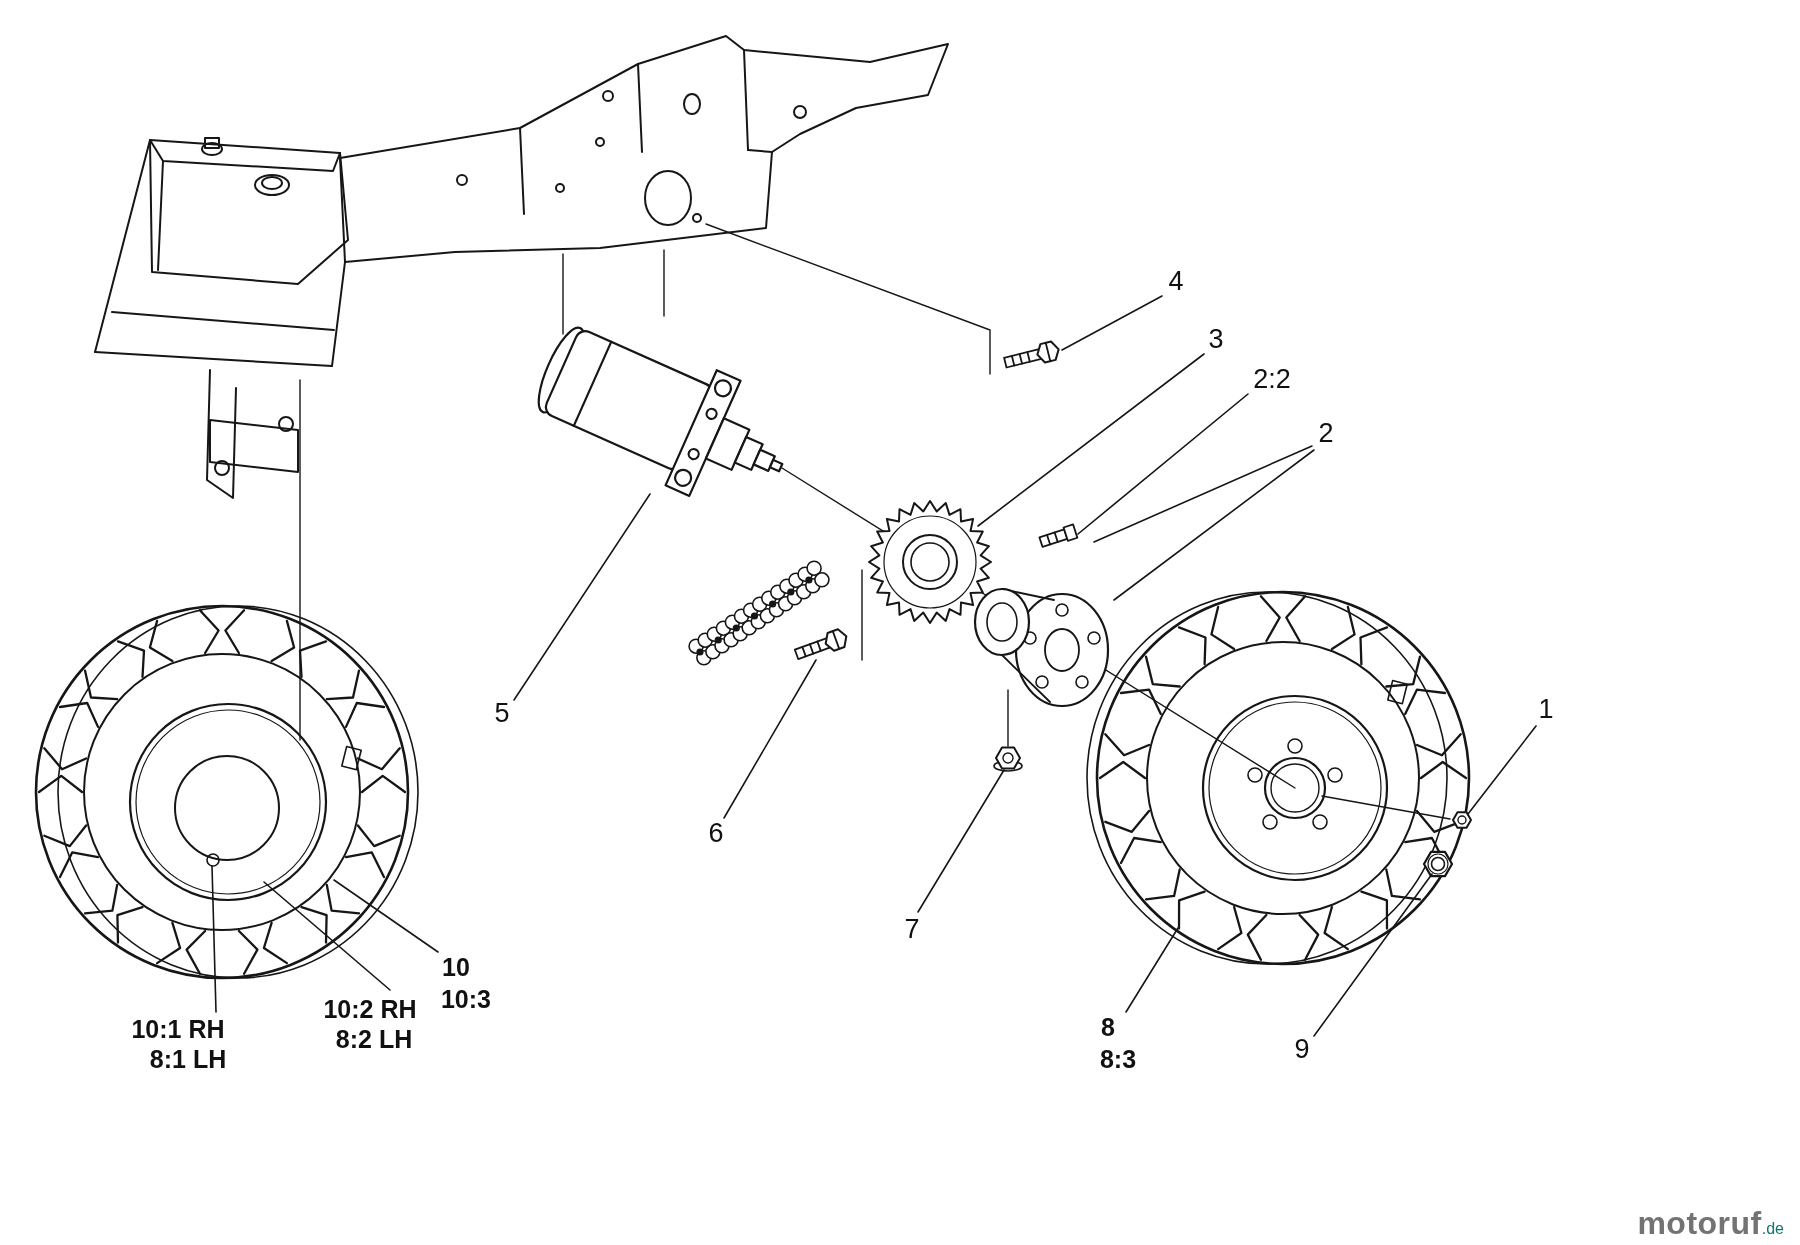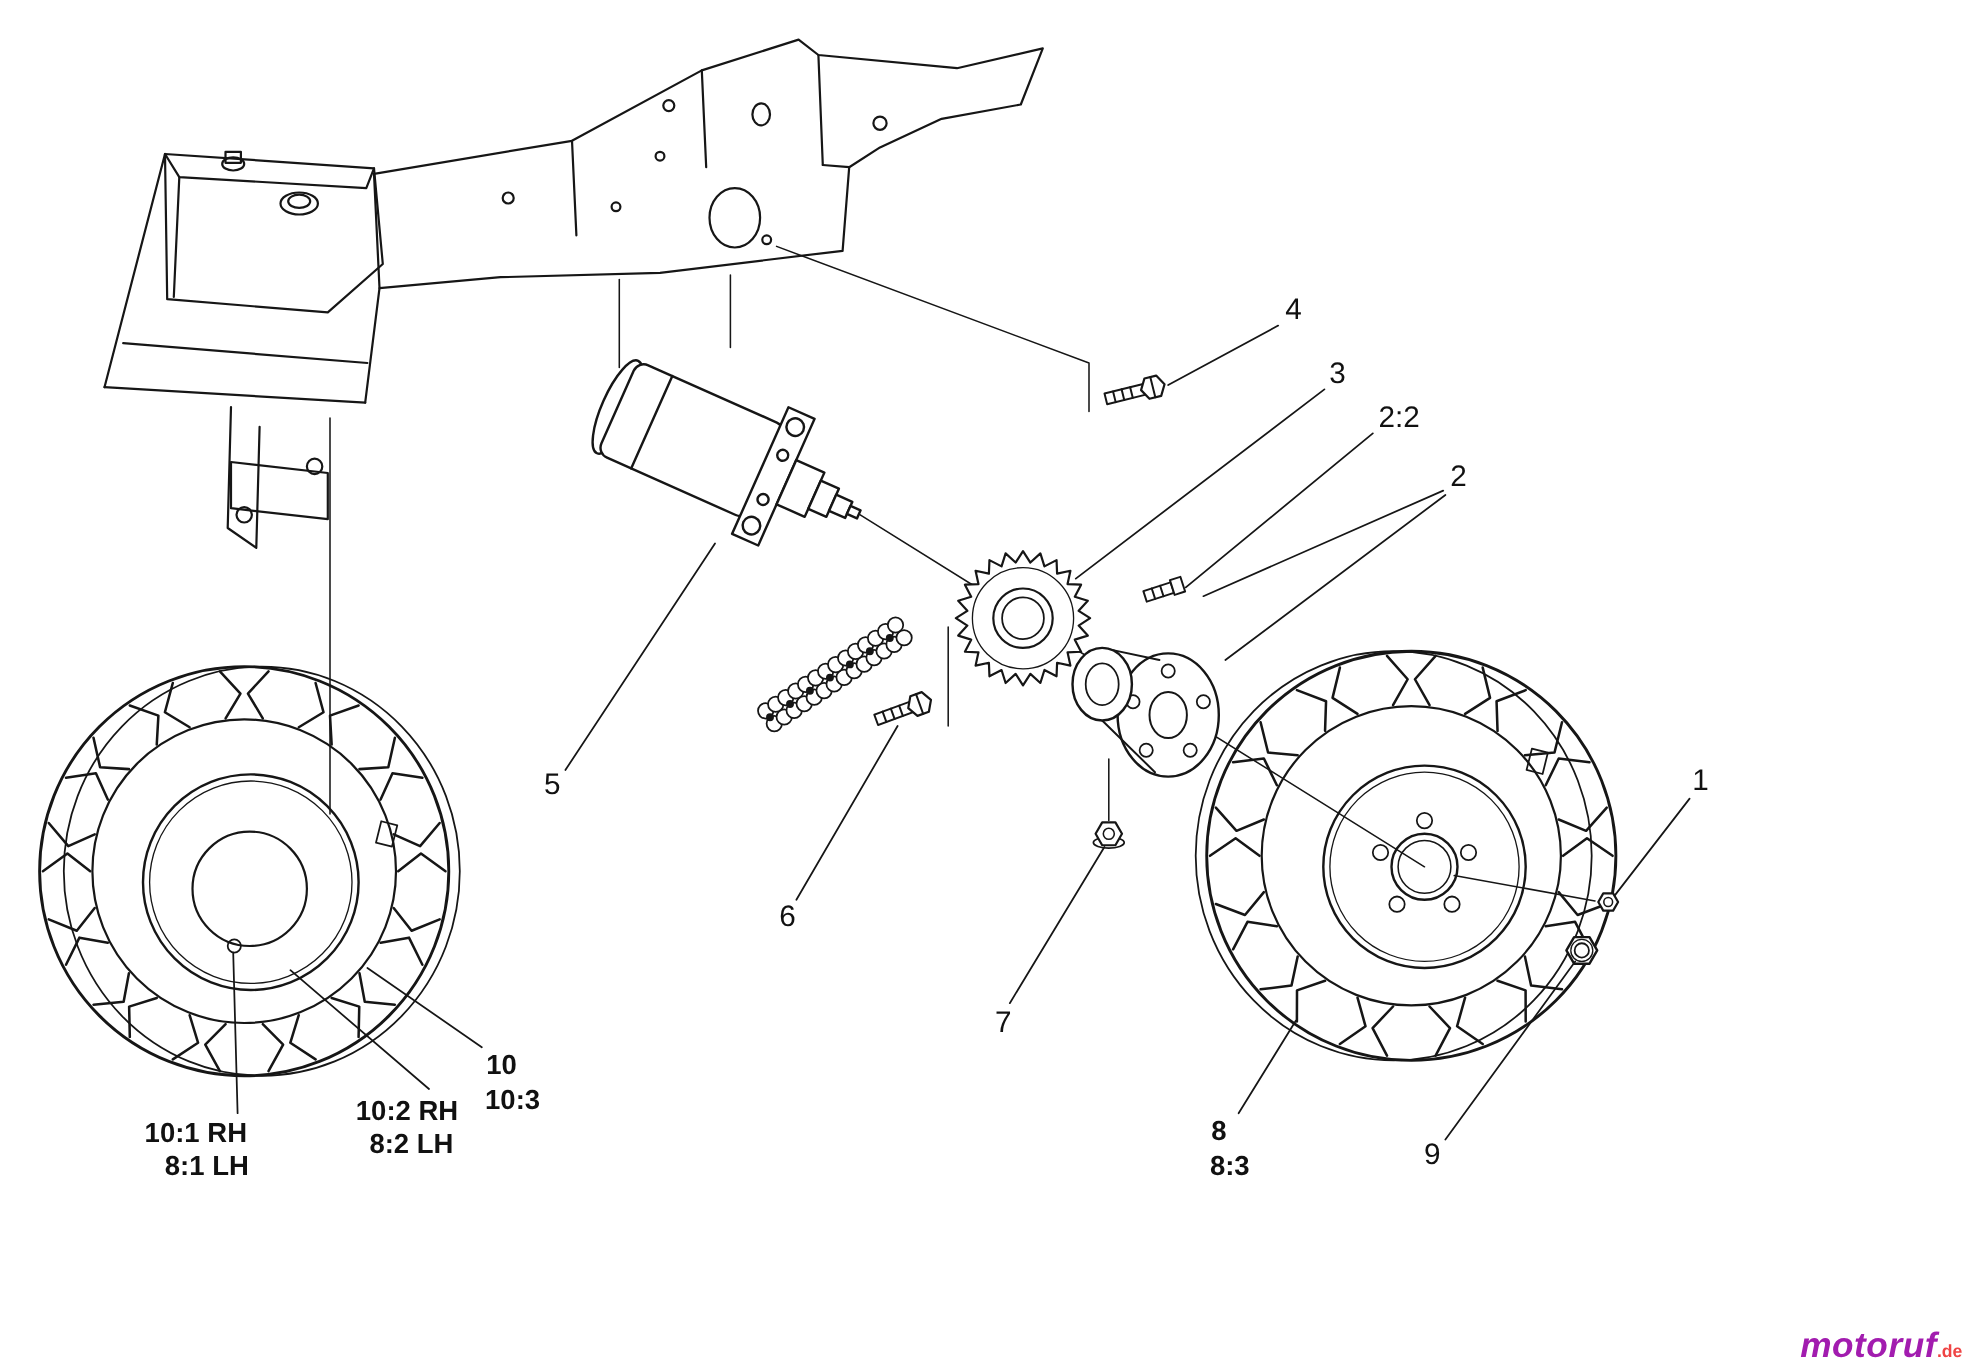--- a/index.html
+++ b/index.html
@@ -26,28 +26,27 @@
   .watermark {
     position: absolute;
     right: 16px;
     bottom: 6px;
     white-space: nowrap;
     line-height: 1;
   }
   .watermark .brand {
     font-size: 32px;
     font-weight: 700;
-    font-style: italic;
-    color: #a21caf;
+    color: #737373;
     letter-spacing: 0.5px;
   }
   .watermark .tld {
     font-size: 16px;
-    font-weight: 700;
-    color: #ef4444;
+    font-weight: 400;
+    color: #0f766e;
   }
 </style>
 </head>
 <body>
 
 <div class="canvas">
 
 <svg id="diagram-svg" width="1800" height="1245" viewBox="0 0 1800 1245">
   <g stroke="#161616" fill="none" stroke-width="2" stroke-linecap="round" stroke-linejoin="round">
 

